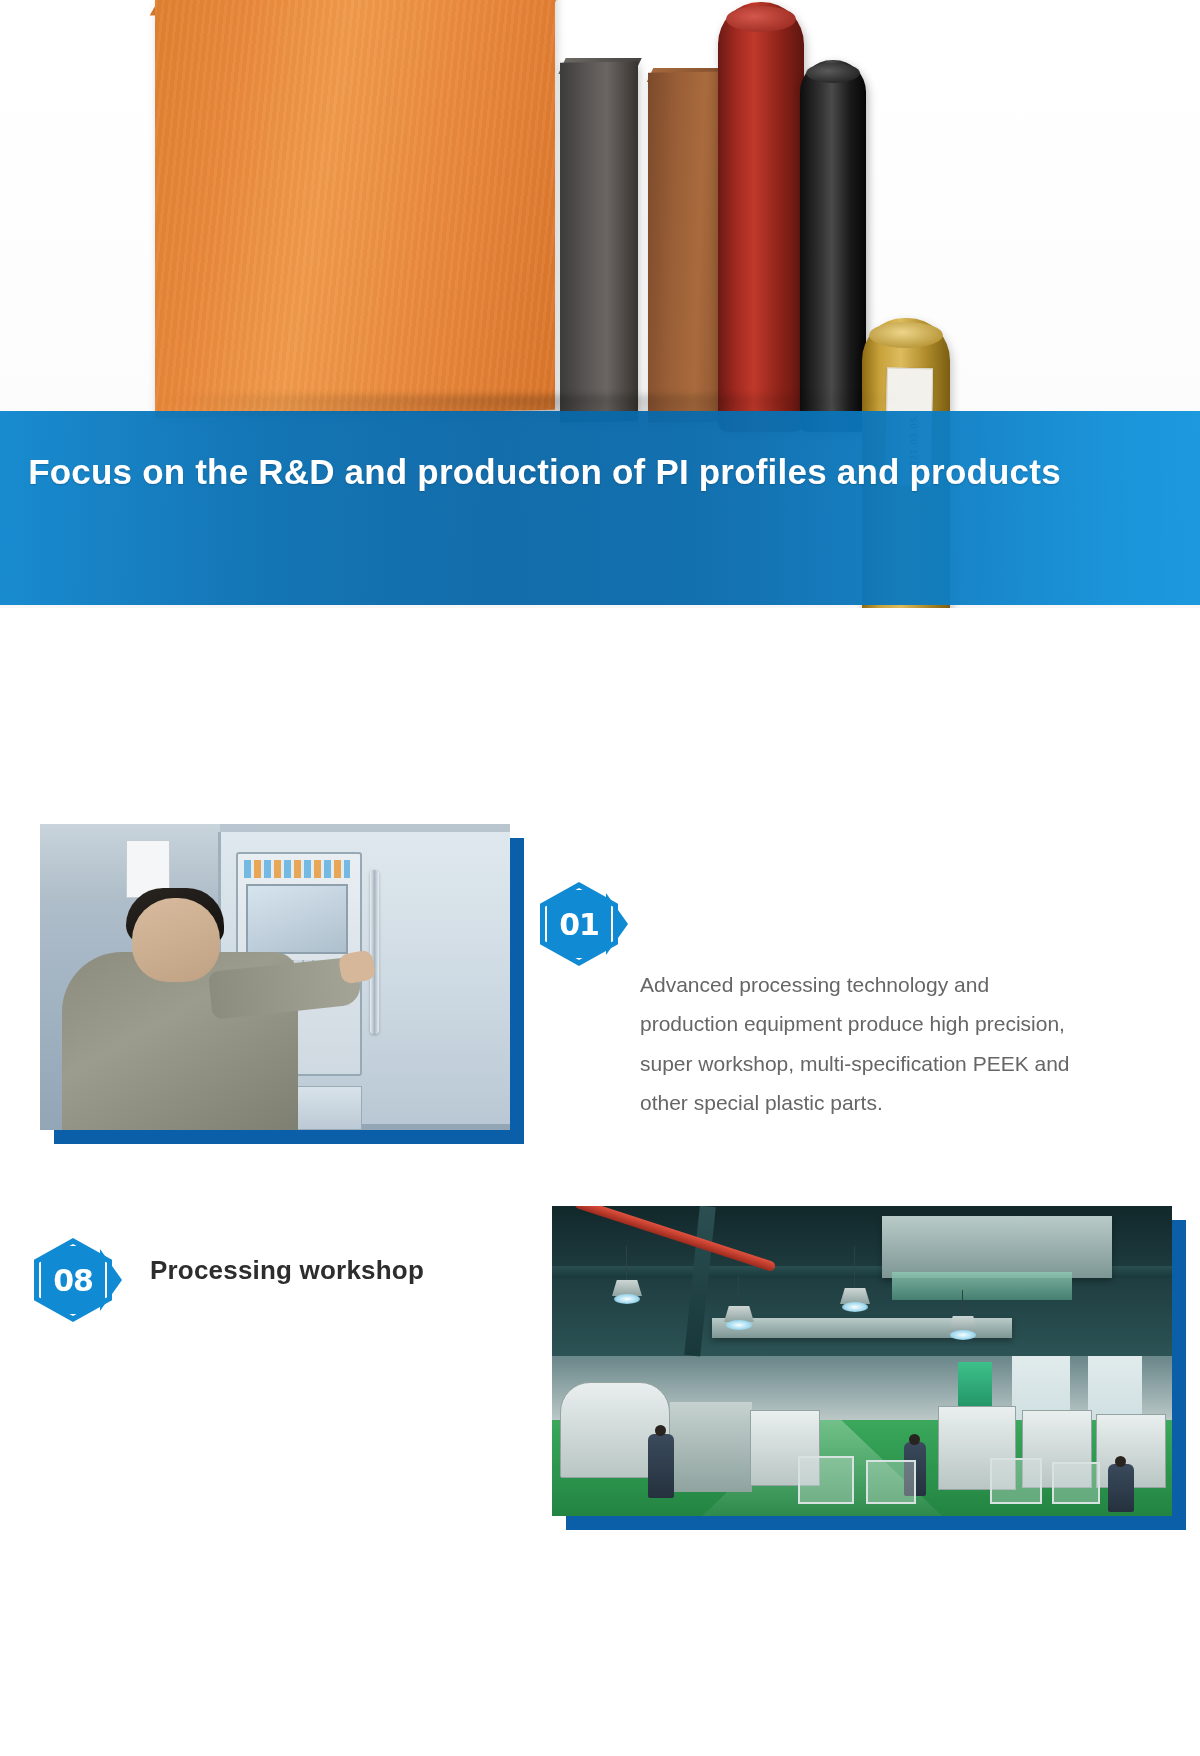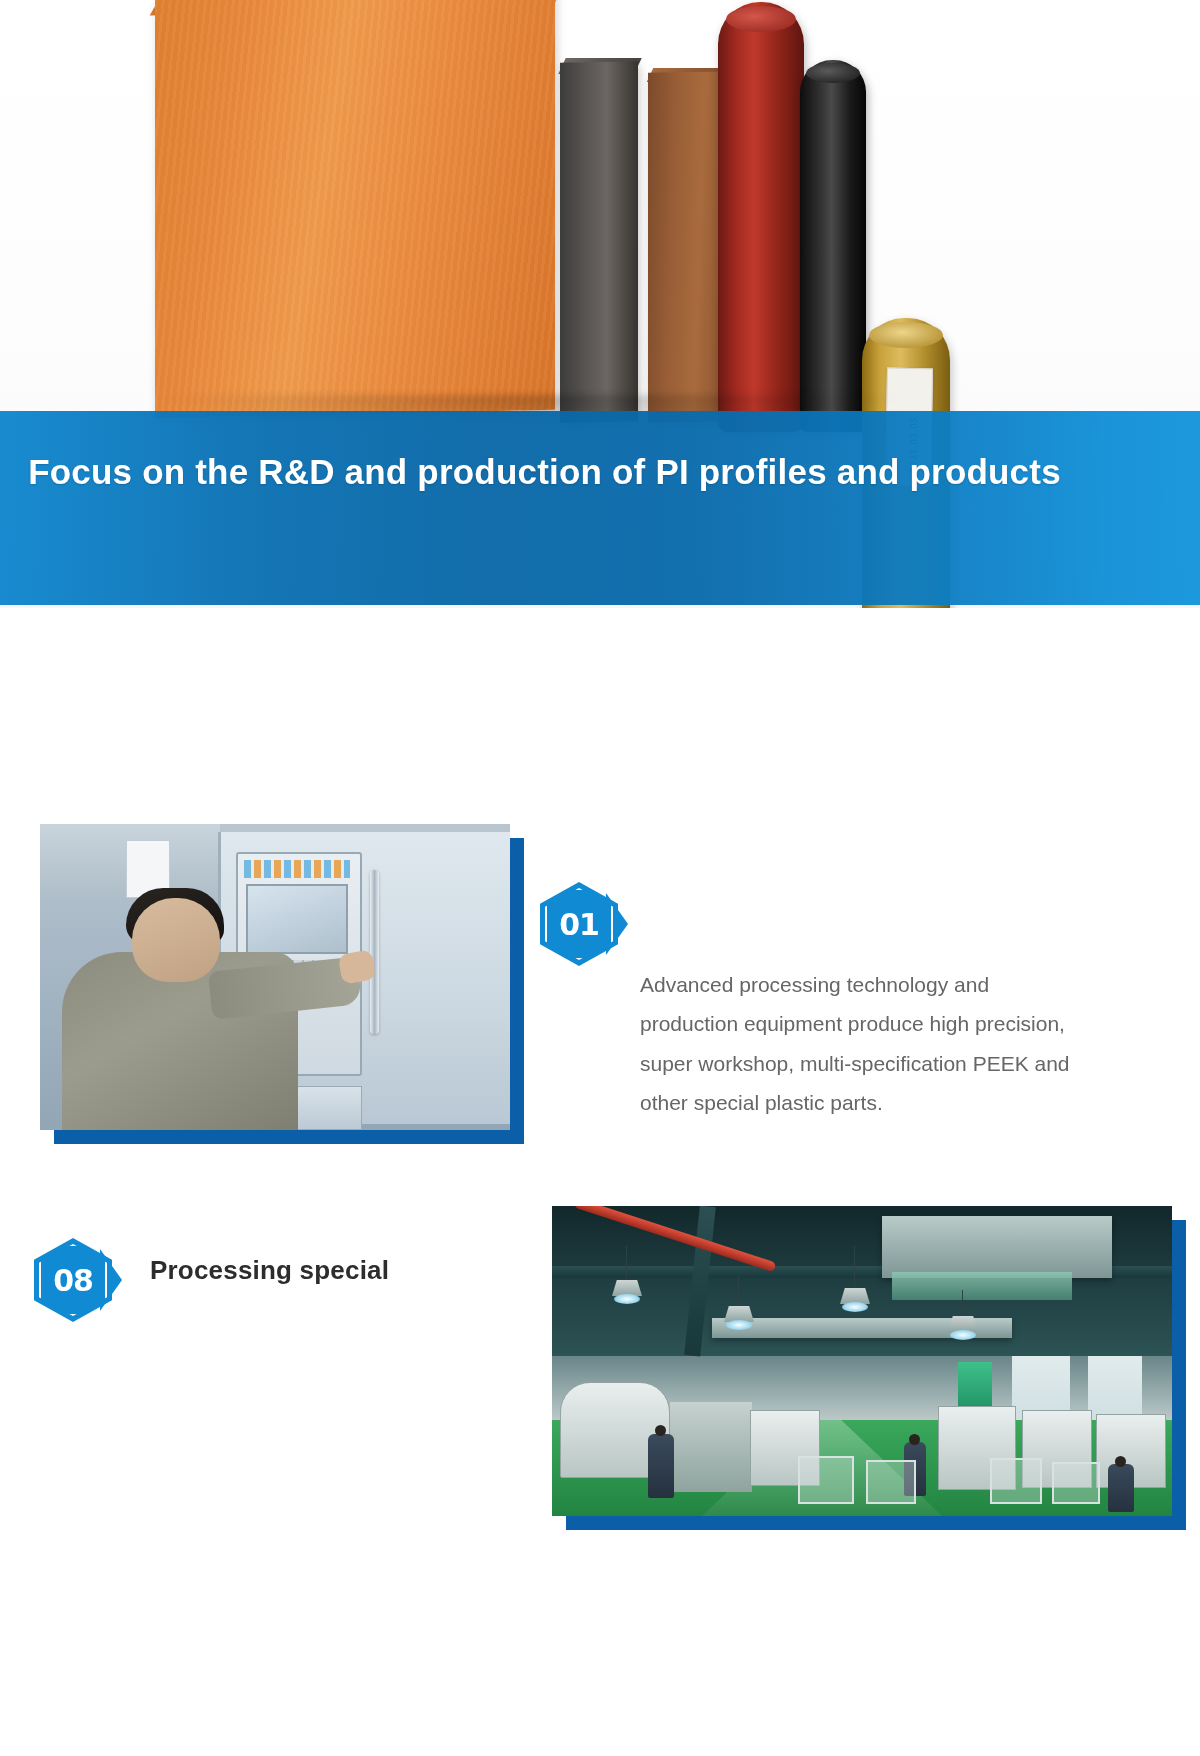--- a/index.html
+++ b/index.html
@@ -439,15 +439,15 @@
   <div class="badge-wrap" style="left:34px; top:1238px;">
     <div class="hexshadow"></div>
     <div class="hextail"></div>
     <div class="hexbadge">
       <div class="hexouter"></div>
       <div class="hexinner"></div>
       <span class="hexnum">08</span>
     </div>
   </div>
 
-  <div class="feature-title" style="left:150px; top:1255px; width:380px;">Processing special</div>
+  <div class="feature-title" style="left:150px; top:1255px; width:380px;">Processing workshop</div>
 
 </div>
 
 </body></html>

